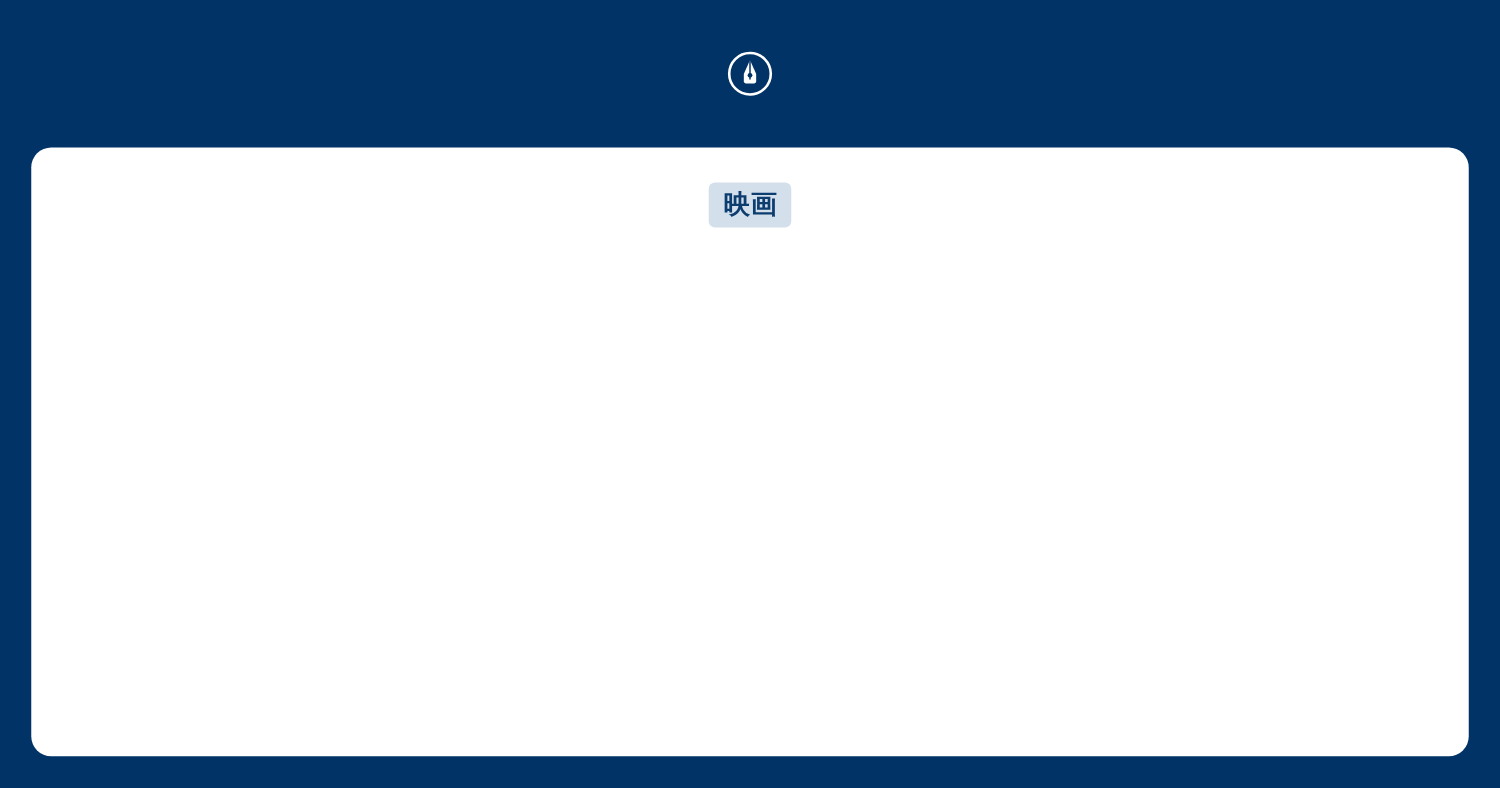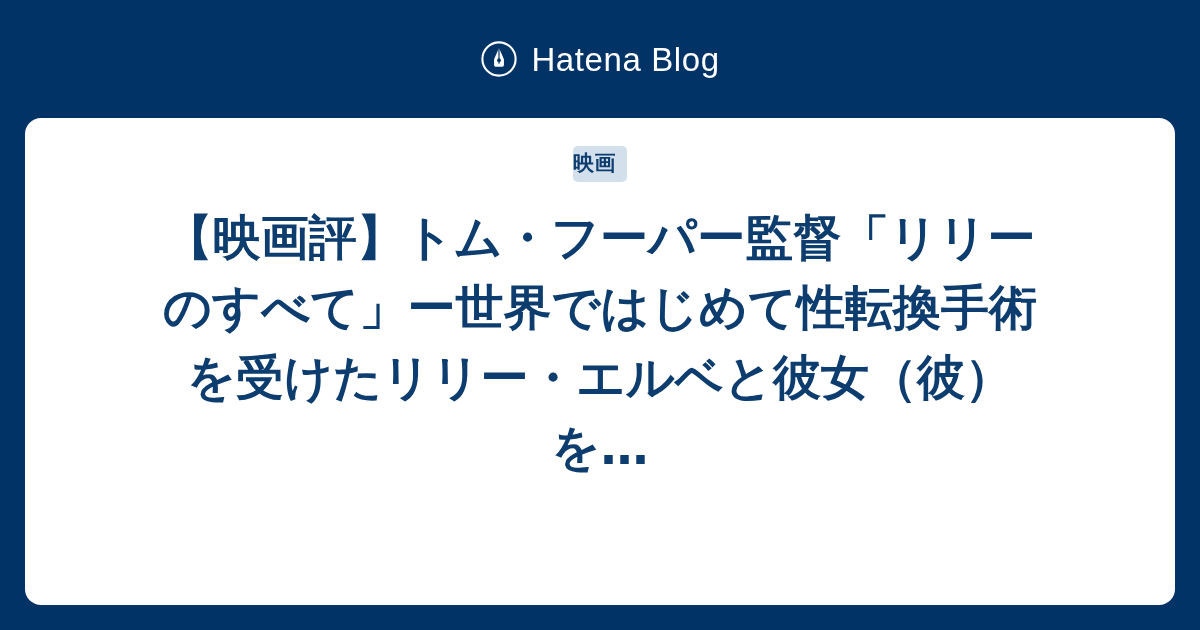--- a/index.html
+++ b/index.html
@@ -70,21 +70,21 @@
   }
 
   
   .category-badge {
     display: inline-block;
     background: #d3e0ec;
     color: #0d3c6e;
     font-size: 21px;
     font-weight: 700;
     line-height: 1;
-    padding: 7px 11px 8px 0;
+    padding: 7px 11px 8px 12px;
     border-radius: 5px;
     letter-spacing: 0.5px;
     white-space: nowrap;
     font-family: "DejaVu Sans", "Liberation Sans", sans-serif;
   }
 
   
   .entry-title {
     margin-top: 20px;
     width: 100%;
@@ -120,25 +120,23 @@
 
   <span class="brand-logo-icon">
     <svg viewBox="0 0 40 40" width="38" height="38" xmlns="http://www.w3.org/2000/svg" aria-hidden="true">
       <circle cx="20" cy="20" r="17.5" fill="none" stroke="#ffffff" stroke-width="2.2"></circle>
       <path d="M20 8.5 L25.2 20.2 L25.2 26.4 Q25.2 28.2 23.6 28.2 L16.4 28.2 Q14.8 28.2 14.8 26.4 L14.8 20.2 Z" fill="#ffffff"></path>
       <path d="M20 8.5 L20 24.5" stroke="#013366" stroke-width="1.25" stroke-linecap="round"></path>
       <circle cx="20" cy="21.3" r="2.0" fill="#013366"></circle>
     </svg>
   </span>
 
-  <span class="brand-wordmark">Hatena Blog</span>
 </div>
 
 <div class="card">
   <div class="card-inner">
 
     <span class="category-badge">映画</span>
 
-    <h1 class="entry-title">【映画評】トム・フーパー監督「リリーのすべて」ー世界ではじめて性転換手術を受けたリリー・エルベと彼女（彼）を…</h1>
 
 
   </div>
 </div>
 
 </body></html>

